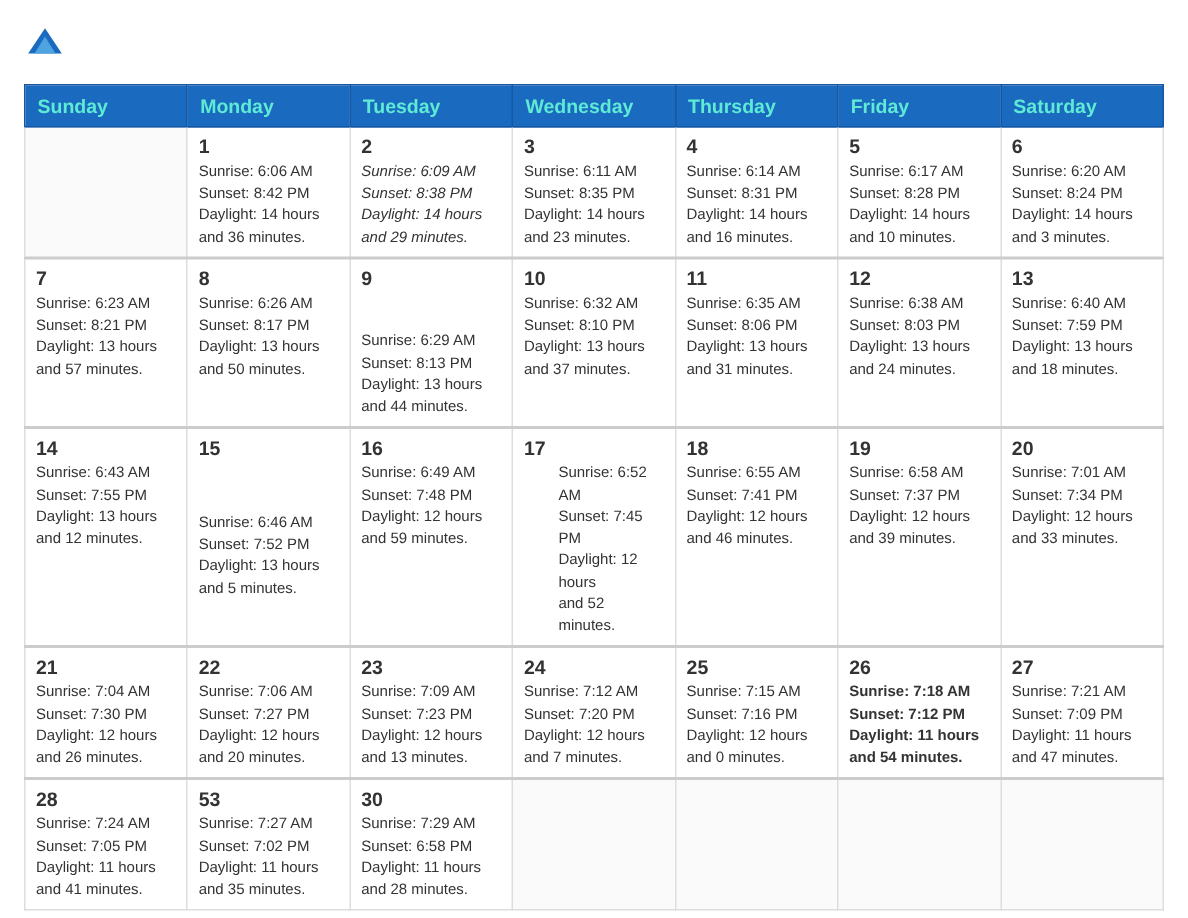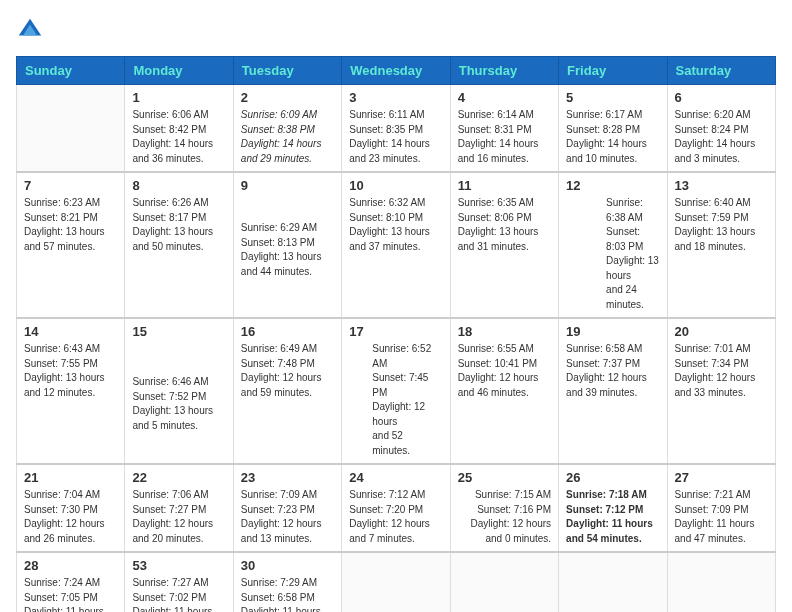--- a/index.html
+++ b/index.html
@@ -202,21 +202,21 @@
         </td>
         <td>
           <span class="day-number">11</span>
           <div class="day-info" style="white-space: pre-line;">Sunrise: 6:35 AM
 Sunset: 8:06 PM
 Daylight: 13 hours
 and 31 minutes.</div>
         </td>
         <td>
           <span class="day-number">12</span>
-          <div class="day-info" style="white-space: pre-line; margin-left: 40px;">Sunrise: 6:38 AM
+          <div class="day-info" style="white-space: pre-line;">Sunrise: 6:38 AM
 Sunset: 8:03 PM
 Daylight: 13 hours
 and 24 minutes.</div>
         </td>
         <td>
           <span class="day-number">13</span>
           <div class="day-info" style="white-space: pre-line;">Sunrise: 6:40 AM
 Sunset: 7:59 PM
 Daylight: 13 hours
 and 18 minutes.</div>
@@ -247,21 +247,21 @@
         <td>
           <span class="day-number">17</span>
           <div class="day-info" style="white-space: pre-line; margin-left: 23px;">Sunrise: 6:52 AM
 Sunset: 7:45 PM
 Daylight: 12 hours
 and 52 minutes.</div>
         </td>
         <td>
           <span class="day-number">18</span>
           <div class="day-info" style="white-space: pre-line;">Sunrise: 6:55 AM
-Sunset: 10:41 PM
+Sunset: 7:41 PM
 Daylight: 12 hours
 and 46 minutes.</div>
         </td>
         <td>
           <span class="day-number">19</span>
           <div class="day-info" style="white-space: pre-line;">Sunrise: 6:58 AM
 Sunset: 7:37 PM
 Daylight: 12 hours
 and 39 minutes.</div>
         </td>
@@ -297,21 +297,21 @@
         </td>
         <td>
           <span class="day-number">24</span>
           <div class="day-info" style="white-space: pre-line;">Sunrise: 7:12 AM
 Sunset: 7:20 PM
 Daylight: 12 hours
 and 7 minutes.</div>
         </td>
         <td>
           <span class="day-number">25</span>
-          <div class="day-info" style="white-space: pre-line; text-align: right;">Sunrise: 7:15 AM
+          <div class="day-info" style="white-space: pre-line;">Sunrise: 7:15 AM
 Sunset: 7:16 PM
 Daylight: 12 hours
 and 0 minutes.</div>
         </td>
         <td>
           <span class="day-number">26</span>
           <div class="day-info" style="white-space: pre-line; font-weight: bold;">Sunrise: 7:18 AM
 Sunset: 7:12 PM
 Daylight: 11 hours
 and 54 minutes.</div>

